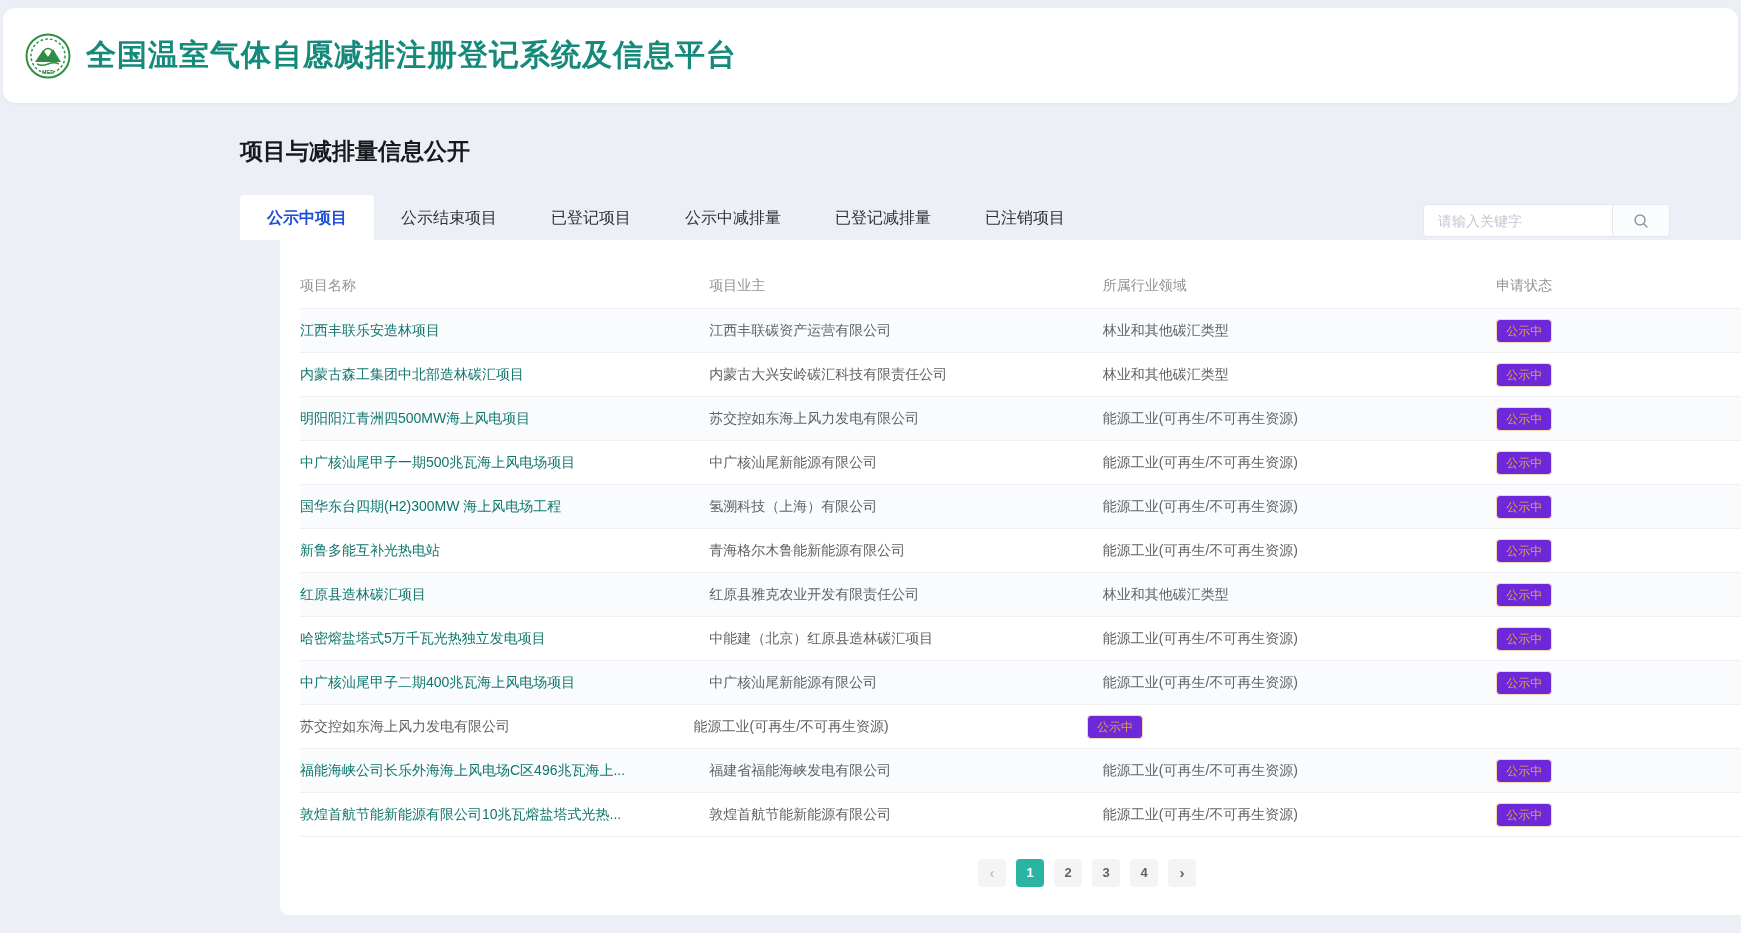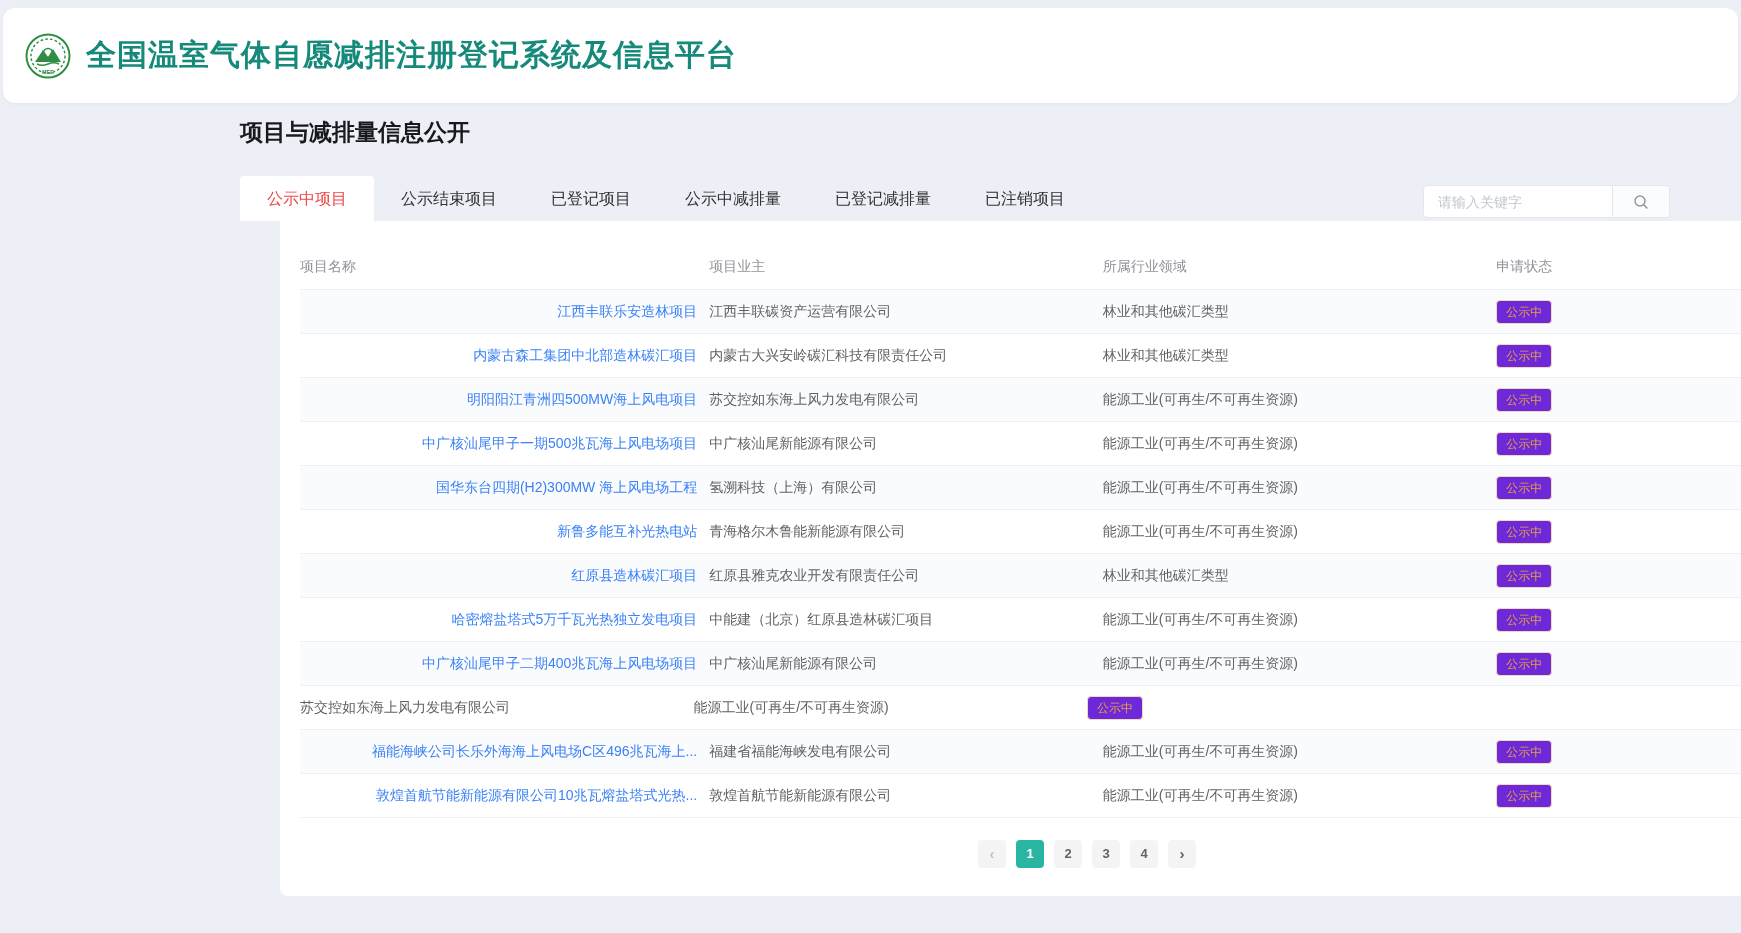--- a/index.html
+++ b/index.html
@@ -17,29 +17,29 @@
     box-shadow:0 1px 3px rgba(60,70,110,.06);
     display:flex; align-items:center; padding-left:22px;
   }
   .logo { width:46px; height:46px; flex:0 0 46px; }
   .app-title {
     margin-left:15px; font-size:30px; font-weight:bold;
     color:#15897a; letter-spacing:1px;text-align:right;
   }
   
   .content { position:absolute; left:240px; top:103px; width:1433px; }
-  .section-title { padding-top:14px; font-size:23px; font-weight:bold; color:#17191c; }
+  .section-title { padding-top:33px; font-size:23px; font-weight:bold; color:#17191c; }
   
   .tabs-row { position:relative; margin-top:28px; height:45px; }
   .tabs { display:flex; height:45px; }
   .tab {
     height:45px; line-height:45px; padding:0 27px; font-size:16px;
     color:#303133; cursor:pointer; white-space:nowrap;
   }
-  .tab.active { background:#ffffff; border-radius:4px 4px 0 0; font-weight:normal; color:#ef4444; }
+  .tab.active { background:#ffffff; border-radius:4px 4px 0 0; font-weight:bold; color:#1d4ed8; }
   .search-box { position:absolute; right:3px; top:9px; display:flex; height:33px; }
   .search-input {
     width:190px; height:33px; border:1px solid #e4e7ed; border-radius:4px 0 0 4px;
     background:#ffffff; padding:0 14px; font-size:14px; color:#606266; outline:none;
     font-family:"Liberation Sans", sans-serif;
   }
   .search-input::placeholder { color:#c3c7cf; }
   .search-btn {
     width:57px; height:33px; border:1px solid #e4e7ed; border-left:none;
     border-radius:0 4px 4px 0; background:#fbfcfd; display:flex;
@@ -55,21 +55,21 @@
   .t-row  { display:flex; height:44px; align-items:center; border-top:1px solid #eef0f5; }
   .t-row:nth-of-type(odd) { background:#fafbfd; }
   .t-body { border-bottom:1px solid #eef0f5; }
   .col { padding-right:12px; white-space:nowrap; overflow:hidden; text-overflow:ellipsis; }
   .col-name     { width:26%; }
   .col-owner    { width:25%; }
   .col-industry { width:25%; }
   .col-status   { width:24%; }
   .t-head .col { font-size:14px; color:#909399; font-weight:normal; }
   .t-row .col { font-size:14px; color:#606266; }
-  .t-row .col-name { color:#3b82f6; cursor:pointer;text-align:right; }
+  .t-row .col-name { color:#0f766e; cursor:pointer; }
   .status-tag {
     display:inline-block; height:24px; line-height:22px; padding:0 9px;
     font-size:12px; color:#e6a23c; background:#6d28d9;
     border:1px solid #f5dab1; border-radius:4px;
   }
   
   .pagination { margin-top:22px; display:flex; justify-content:center; gap:10px; }
   .page-btn {
     min-width:28px; height:28px; line-height:28px; text-align:center;
     background:#f4f4f5; color:#606266; border-radius:4px; font-size:13px;

